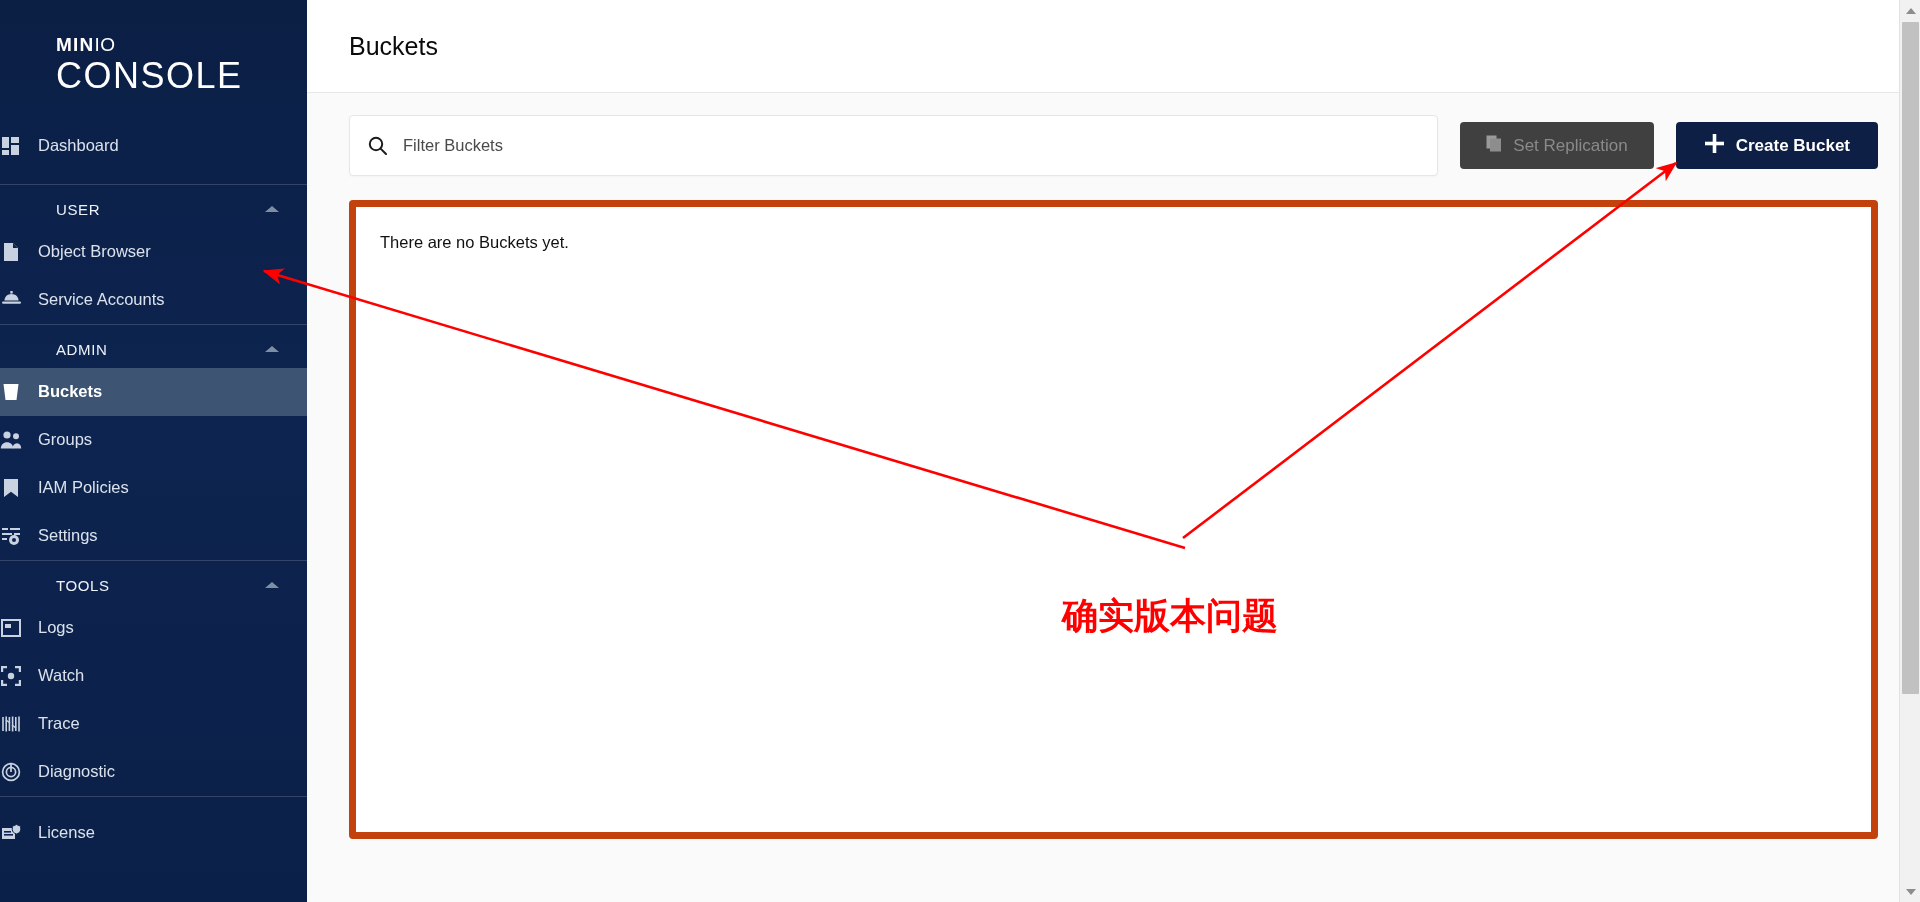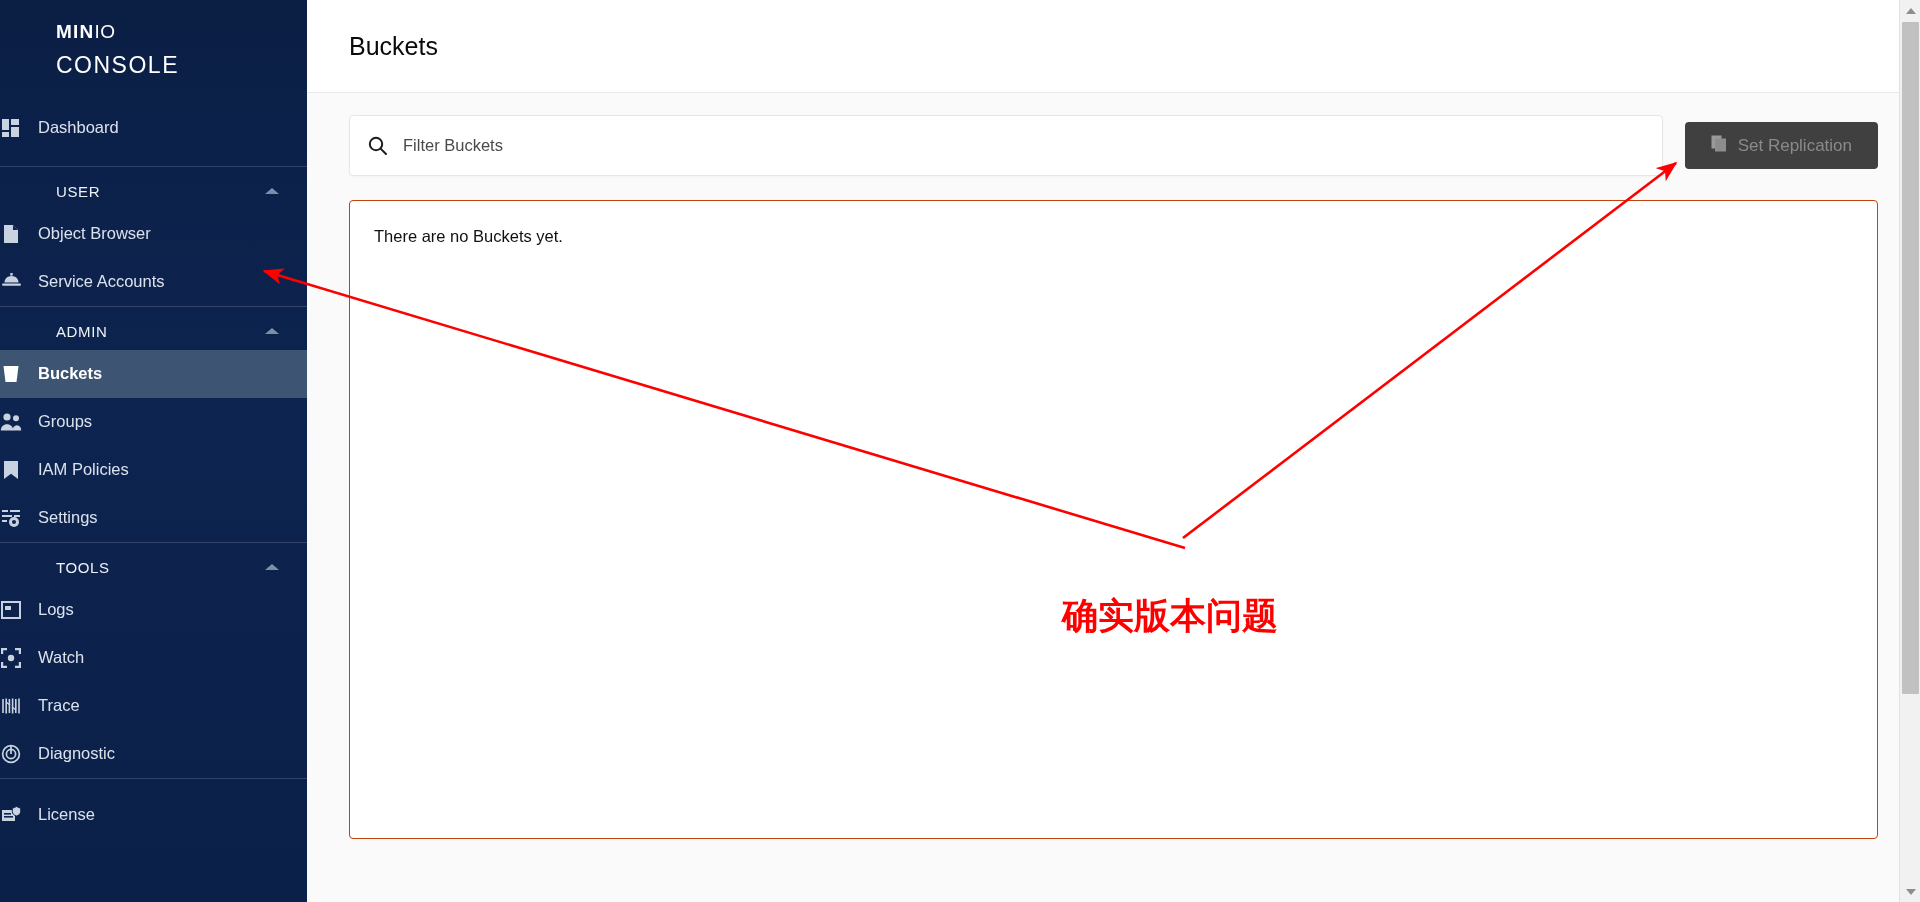--- a/index.html
+++ b/index.html
@@ -16,26 +16,26 @@
     width: 307px; height: 902px;
     background: linear-gradient(180deg,#0b1f45 0%,#0d2450 45%,#0b2048 100%);
     color: #e3e8f0;
     flex: 0 0 307px;
     position: relative;
     overflow: hidden;
   }
   .logo-wrap { padding: 22px 0 0 56px; }
   .logo-mini {
     font-size: 19px; font-weight: 700; letter-spacing: 1.2px;
-    color: #ffffff; line-height: 1;
+    color: #ffffff; line-height: 1; margin-top: 13px;
   }
   .logo-mini .io { font-weight: 400; letter-spacing: 0.5px; }
   .logo-console {
-    font-size: 23px; font-weight: 400; letter-spacing: 1.5px;
-    color: #ffffff; line-height: 1.08; margin-top: 12px;
+    font-size: 36px; font-weight: 400; letter-spacing: 1.5px;
+    color: #ffffff; line-height: 1.08; margin-top: 3px;
   }
 
   .nav-sep { height: 1px; background: rgba(255,255,255,0.16); margin: 0; }
 
   .nav-item {
     display: flex; align-items: center;
     height: 48px; 
     cursor: pointer; color: #dbe2ec;
     font-size: 16.5px;
     position: relative;
@@ -127,21 +127,21 @@
   #btn-create-bucket {
     background: #0d1f45;
     color: #ffffff;
     padding: 0 28px;
     font-weight: 700;
   }
 
   #content-card {
     margin: 24px 42px 0 42px;
     background: #ffffff;
-    border: 1px solid #c2410c;
+    border: 7px solid #c2410c;
     border-radius: 4px;
     height: 639px;
     padding: 26px 24px;
   }
   #empty-msg { font-size: 16.5px; color: #111; }
 
   
   #overlay {
     position: absolute; left: 0; top: 0;
     width: 1920px; height: 902px;
@@ -375,20 +375,29 @@
       <button class="btn" id="btn-set-replication">
         <span>
           <svg width="16" height="17" viewBox="0 0 16 17">
               <rect x="0.5" y="0.5" width="10" height="13" fill="#9a9a9a"></rect>
               <rect x="4" y="3.5" width="11" height="13" fill="#8d8d8d"></rect>
             </svg>
         </span>
         <span>Set Replication</span>
       </button>
 
+      <button class="btn" id="btn-create-bucket">
+        <span>
+          <svg width="21" height="21" viewBox="0 0 21 21">
+              <rect x="8.7" y="1" width="3.6" height="19" fill="#ffffff"></rect>
+              <rect x="1" y="8.7" width="19" height="3.6" fill="#ffffff"></rect>
+            </svg>
+        </span>
+        <span>Create Bucket</span>
+      </button>
     </div>
 
     <div id="content-card">
       <div id="empty-msg">There are no Buckets yet.</div>
     </div>
 
   </div>
 
   <svg id="overlay" viewBox="0 0 1920 902">
     <defs>

